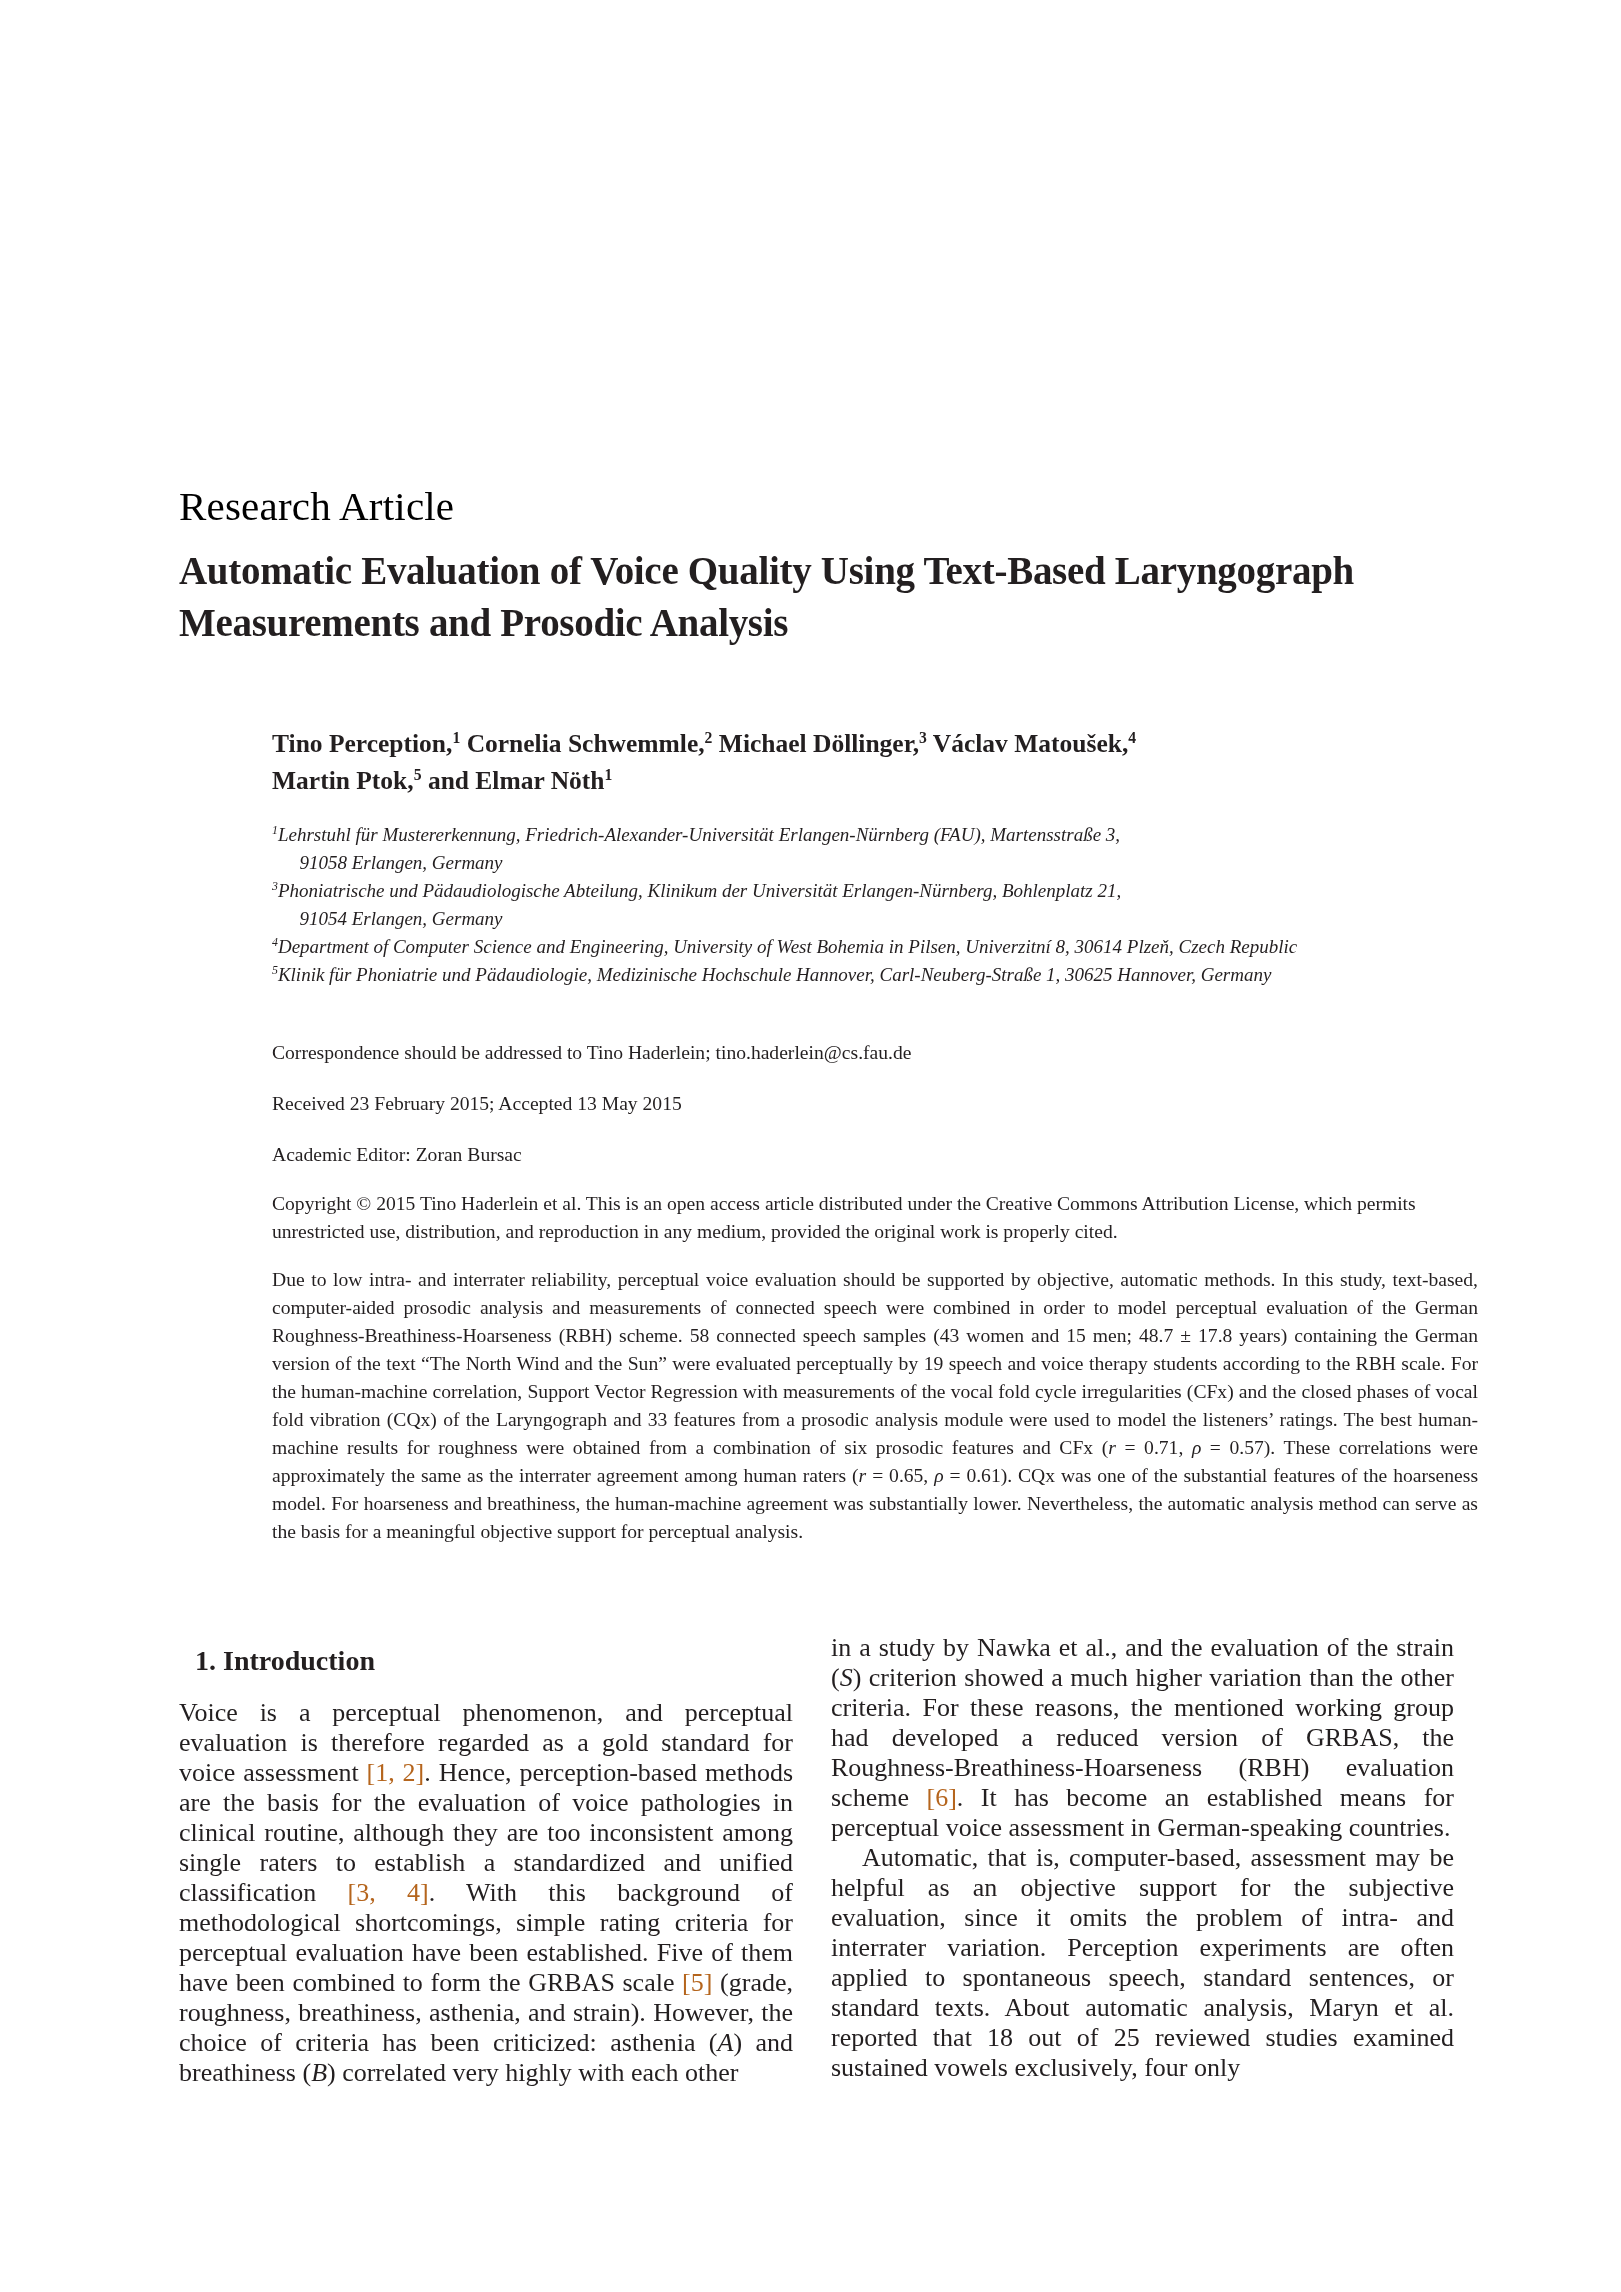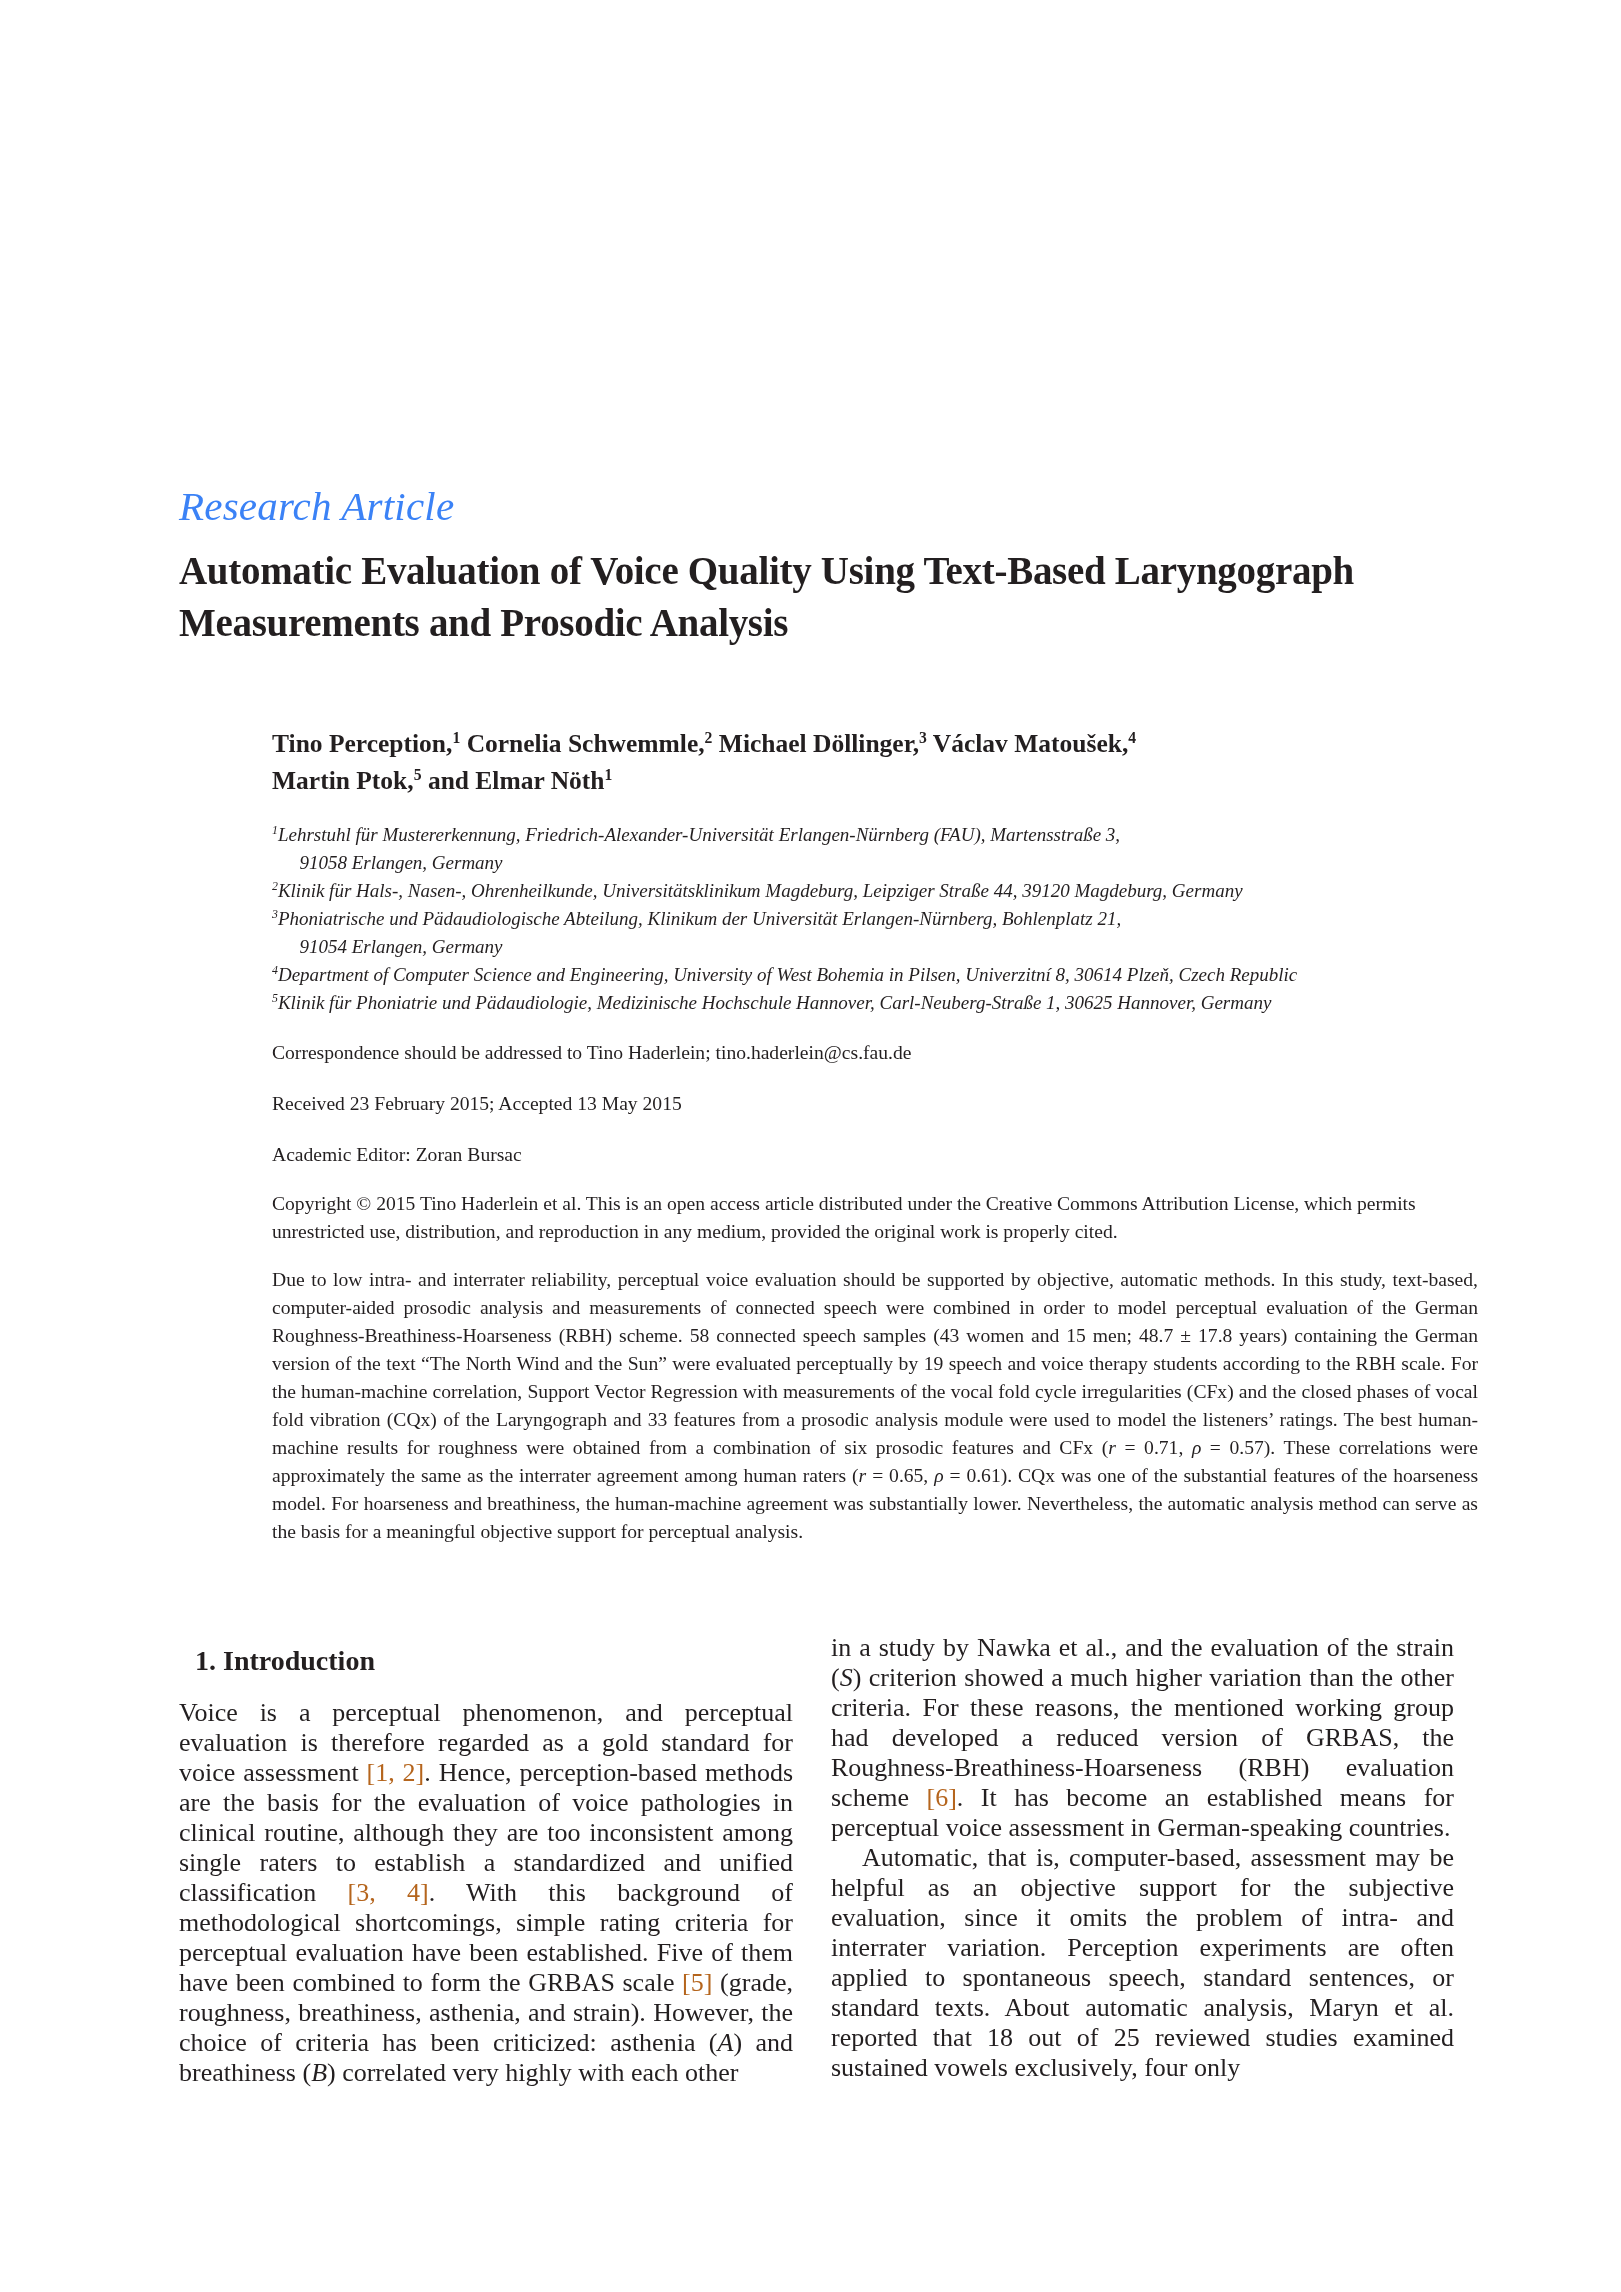--- a/index.html
+++ b/index.html
@@ -4,21 +4,21 @@
   <style>
     html, body { margin: 0; padding: 0; background: #ffffff; }
     body {
       width: 1621px; height: 2293px; position: relative; overflow: hidden;
       font-family: "Liberation Serif", "DejaVu Serif", serif; color: #231f20;
     }
     .page { position: absolute; left: 0; top: 0; width: 1621px; height: 2293px; }
 
     .article-type {
       position: absolute; left: 179px; top: 482px;
-      font-style: italic; font-size: 41px; line-height: 49px; color: #3b82f6;
+      font-size: 41px; line-height: 49px; color: #000000;
       letter-spacing: 0.2px;
     }
     .title {
       position: absolute; left: 179px; top: 545px; width: 1274px;
       font-weight: bold; font-size: 39px; line-height: 52px; margin: 0;
       letter-spacing: -0.3px;
     }
     .authors {
       position: absolute; left: 272px; top: 725px; width: 1176px;
       font-weight: bold; font-size: 25.5px; line-height: 37px;
@@ -76,21 +76,20 @@
     <span>Tino Perception,</span><sup>1</sup>
     <span>Cornelia Schwemmle,</span><sup>2</sup>
     <span>Michael Döllinger,</span><sup>3</sup>
     <span>Václav Matoušek,</span><sup>4</sup><br>
     <span>Martin Ptok,</span><sup>5</sup>
     <span>and Elmar Nöth</span><sup>1</sup>
   </div>
 
   <div class="affiliations">
     <span class="aff"><sup>1</sup><span>Lehrstuhl für Mustererkennung, Friedrich-Alexander-Universität Erlangen-Nürnberg (FAU), Martensstraße 3,</span><span class="cont">91058 Erlangen, Germany</span></span>
-    <span class="aff"><sup>2</sup><span>Klinik für Hals-, Nasen-, Ohrenheilkunde, Universitätsklinikum Magdeburg, Leipziger Straße 44, 39120 Magdeburg, Germany</span></span>
     <span class="aff"><sup>3</sup><span>Phoniatrische und Pädaudiologische Abteilung, Klinikum der Universität Erlangen-Nürnberg, Bohlenplatz 21,</span><span class="cont">91054 Erlangen, Germany</span></span>
     <span class="aff"><sup>4</sup><span>Department of Computer Science and Engineering, University of West Bohemia in Pilsen, Univerzitní 8, 30614 Plzeň, Czech Republic</span></span>
     <span class="aff"><sup>5</sup><span>Klinik für Phoniatrie und Pädaudiologie, Medizinische Hochschule Hannover, Carl-Neuberg-Straße 1, 30625 Hannover, Germany</span></span>
   </div>
 
   <div class="meta corr">Correspondence should be addressed to Tino Haderlein; tino.haderlein@cs.fau.de</div>
   <div class="meta recv">Received 23 February 2015; Accepted 13 May 2015</div>
   <div class="meta editor">Academic Editor: Zoran Bursac</div>
   <div class="meta copy">Copyright © 2015 Tino Haderlein et al. This is an open access article distributed under the Creative Commons Attribution License, which permits unrestricted use, distribution, and reproduction in any medium, provided the original work is properly cited.</div>
 

